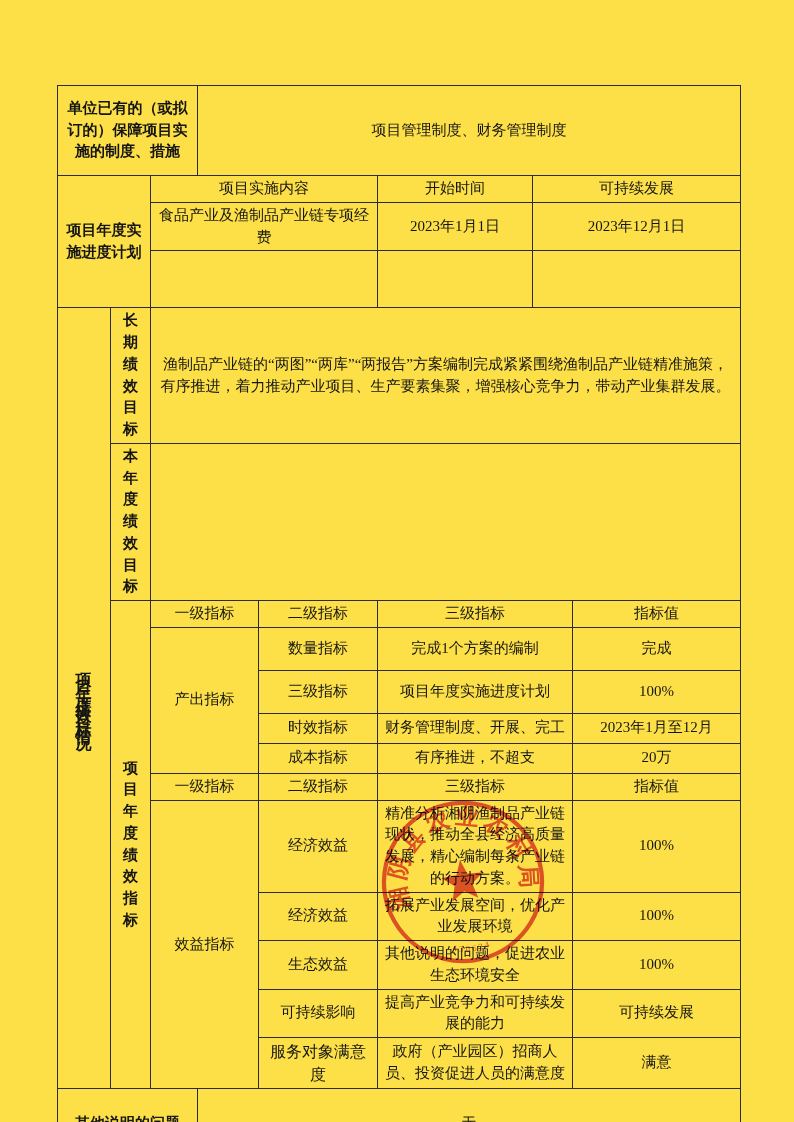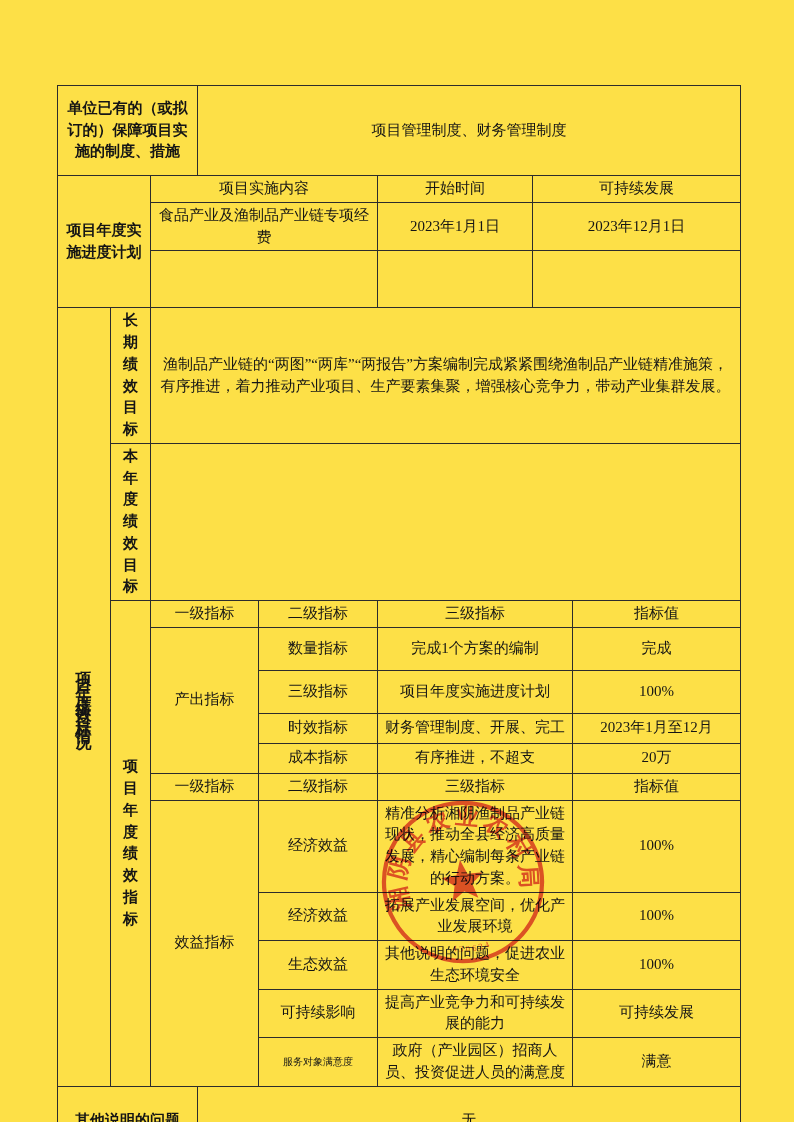--- a/index.html
+++ b/index.html
@@ -120,21 +120,21 @@
       <td>生态效益</td>
       <td colspan="2" class="sm">其他说明的问题，促进农业生态环境安全</td>
       <td>100%</td>
     </tr>
     <tr style="height:42px">
       <td>可持续影响</td>
       <td colspan="2" class="l3">提高产业竞争力和可持续发展的能力</td>
       <td>可持续发展</td>
     </tr>
     <tr style="height:40px">
-      <td style="font-size:10px">服务对象满意度</td>
+      <td style="font-size:16px">服务对象满意度</td>
       <td colspan="2" class="sm">政府（产业园区）招商人员、投资促进人员的满意度</td>
       <td>满意</td>
     </tr>
 
     <tr style="height:70px">
       <td colspan="3" class="lbl">其他说明的问题</td>
       <td colspan="5">无</td>
     </tr>
 
   </tbody>

